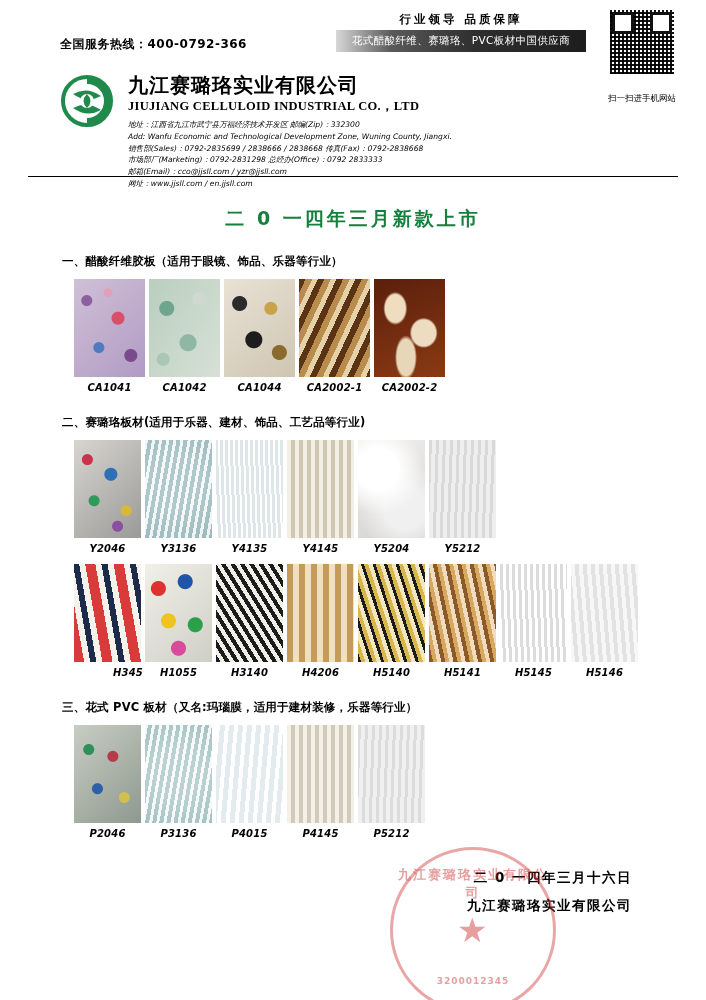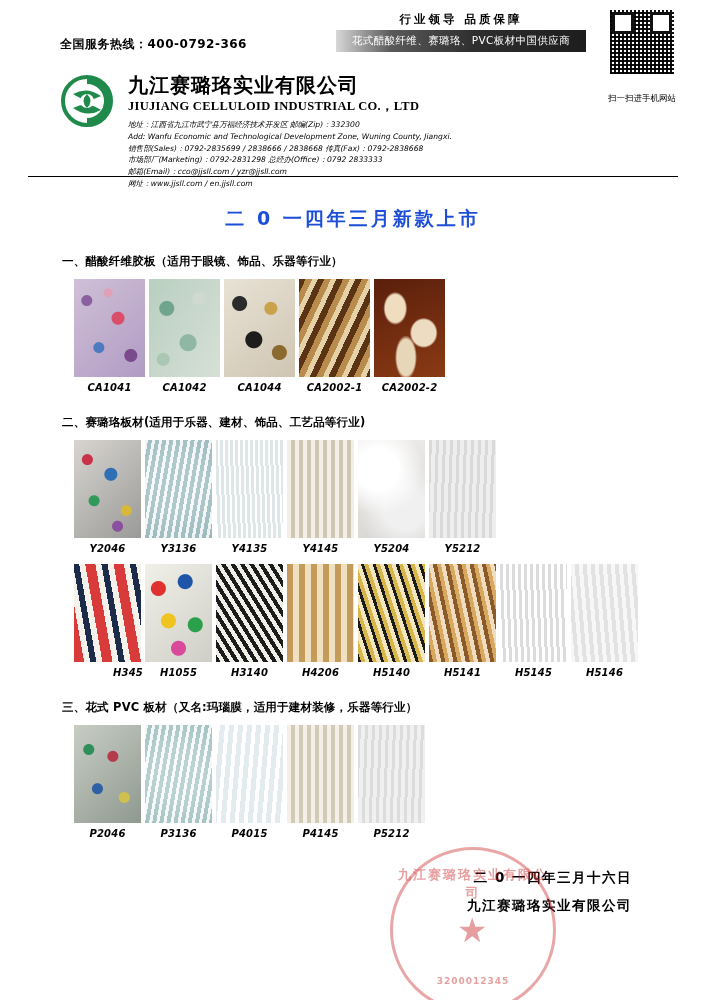--- a/index.html
+++ b/index.html
@@ -144,21 +144,21 @@
     border-top: 1px solid #000;
   }
 
   
   .doc-title {
     text-align: center;
     font-size: 19px;
     font-weight: bold;
     letter-spacing: 3px;
     margin-top: 26px;
-    color: #1d4ed8;
+    color: #15803d;
   }
 
   
   .section { margin-top: 22px; }
   .section-title {
     font-size: 11.5px;
     font-weight: bold;
     margin-left: 62px;
     color: #000;
     letter-spacing: 0.2px;

